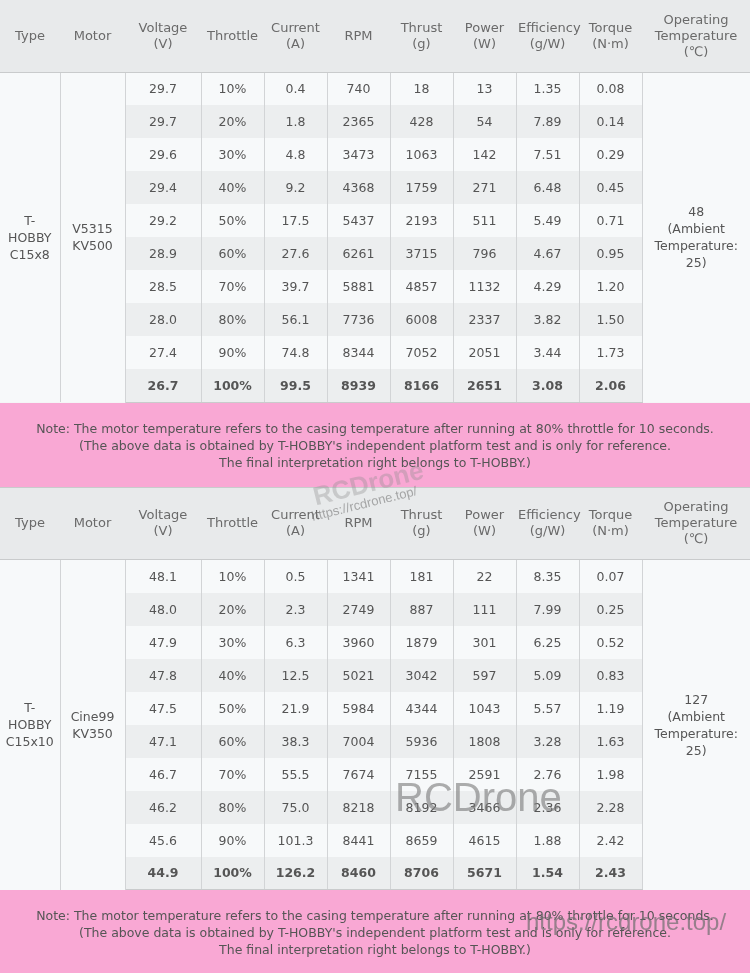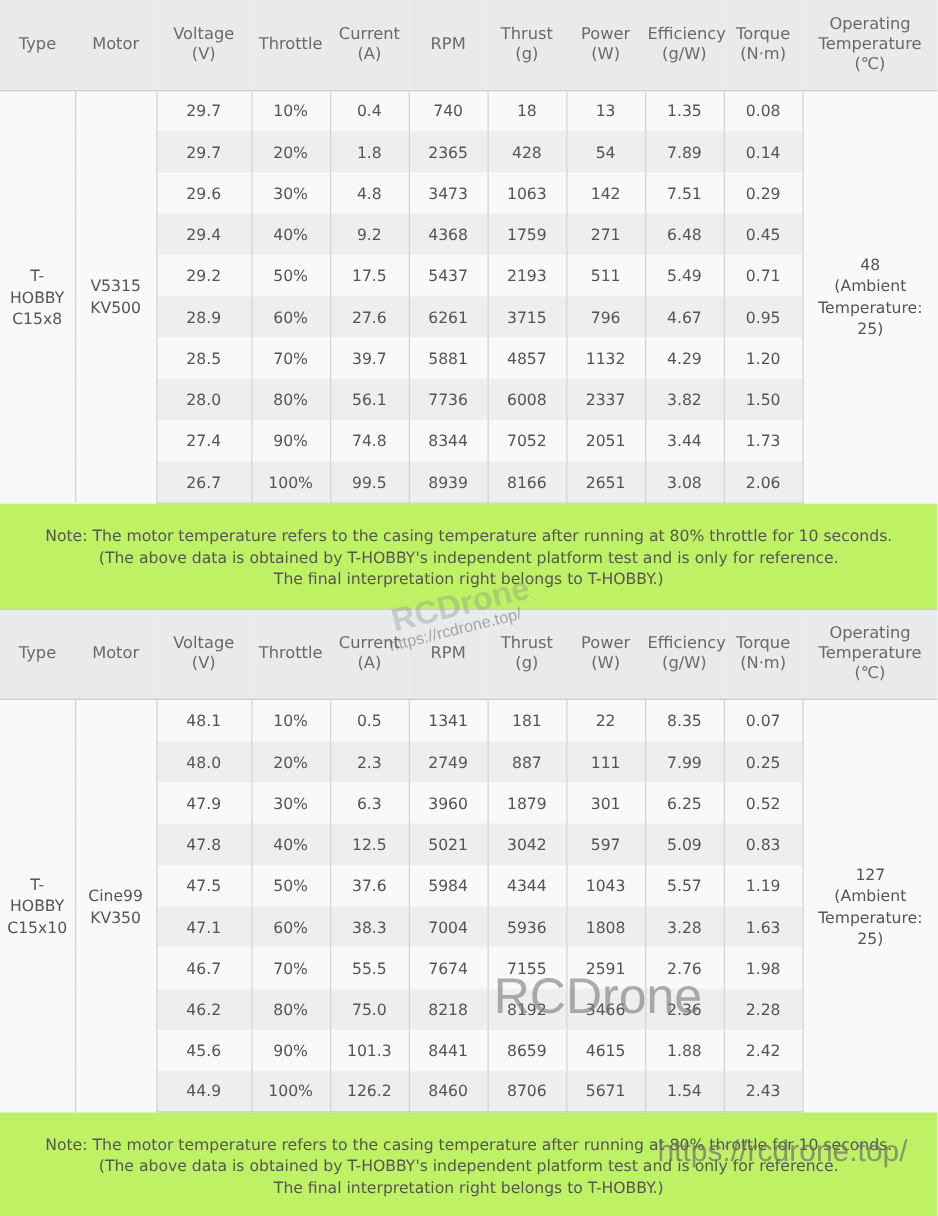--- a/index.html
+++ b/index.html
@@ -6,22 +6,22 @@
   html, body { width: 750px; height: 973px; background: #f5f6f7; overflow: hidden; }
   body { font-family: "DejaVu Sans", "Liberation Sans", sans-serif; color: #555; position: relative; }
   .section { position: relative; width: 750px; }
   table { border-collapse: collapse; table-layout: fixed; width: 750px; }
   th { background: #e8eaeb; color: #6a6a6a; font-weight: normal; font-size: 13px; line-height: 16px; height: 72px; text-align: center; vertical-align: middle; padding: 0 2px; border-bottom: 1px solid #c9cbcc; }
   td { font-size: 12.5px; color: #555; text-align: center; vertical-align: middle; height: 33px; border-right: 1px solid #d2d4d6; padding: 0; }
   td.merge { background: #f7f9fa; font-size: 12.5px; line-height: 17px; color: #555; }
   tr.odd td.dat { background: #f7f9fa; }
   tr.even td.dat { background: #eceeef; }
   td.last { border-right: none; margin-top: 32px; }
-  tr.lastrow td { border-bottom: 1px solid #c9cbcc; }
-  .note { height: 85px; background: #bef264; text-align: center; font-size: 12.5px; line-height: 17px; color: #555; padding-top: 17px; border-bottom: 1px solid #c9cbcc; }
+  tr.lastrow td { border-bottom: 1px solid #c9cbcc; font-weight: bold; }
+  .note { height: 85px; background: #f9a8d4; text-align: center; font-size: 12.5px; line-height: 17px; color: #555; padding-top: 17px; border-bottom: 1px solid #c9cbcc; }
   .note p { margin: 0; }
   .wm { position: absolute; color: rgba(120,120,120,0.55); pointer-events: none; white-space: nowrap; font-family: "Liberation Sans", sans-serif; }
   .wm1 { left: 312px; top: 468px; font-size: 26px; transform: rotate(-14deg); color: rgba(140,140,140,0.35); font-weight: bold; }
   .wm2 { left: 310px; top: 496px; font-size: 13px; transform: rotate(-14deg); color: rgba(110,110,110,0.55); }
   .wm3 { left: 395px; top: 775px; font-size: 40px; color: rgba(120,120,120,0.6); }
   .wm4 { left: 526px; top: 908px; font-size: 24px; color: rgba(110,110,110,0.7); }
 </style>
 </head>
 <body>
 
@@ -320,21 +320,21 @@
             <td class="dat">12.5</td>
             <td class="dat">5021</td>
             <td class="dat">3042</td>
             <td class="dat">597</td>
             <td class="dat">5.09</td>
             <td class="dat">0.83</td>
           </tr>
           <tr class="odd">
             <td class="dat">47.5</td>
             <td class="dat">50%</td>
-            <td class="dat">37.6</td>
+            <td class="dat">21.9</td>
             <td class="dat">5984</td>
             <td class="dat">4344</td>
             <td class="dat">1043</td>
             <td class="dat">5.57</td>
             <td class="dat">1.19</td>
           </tr>
           <tr class="even">
             <td class="dat">47.1</td>
             <td class="dat">60%</td>
             <td class="dat">38.3</td>

